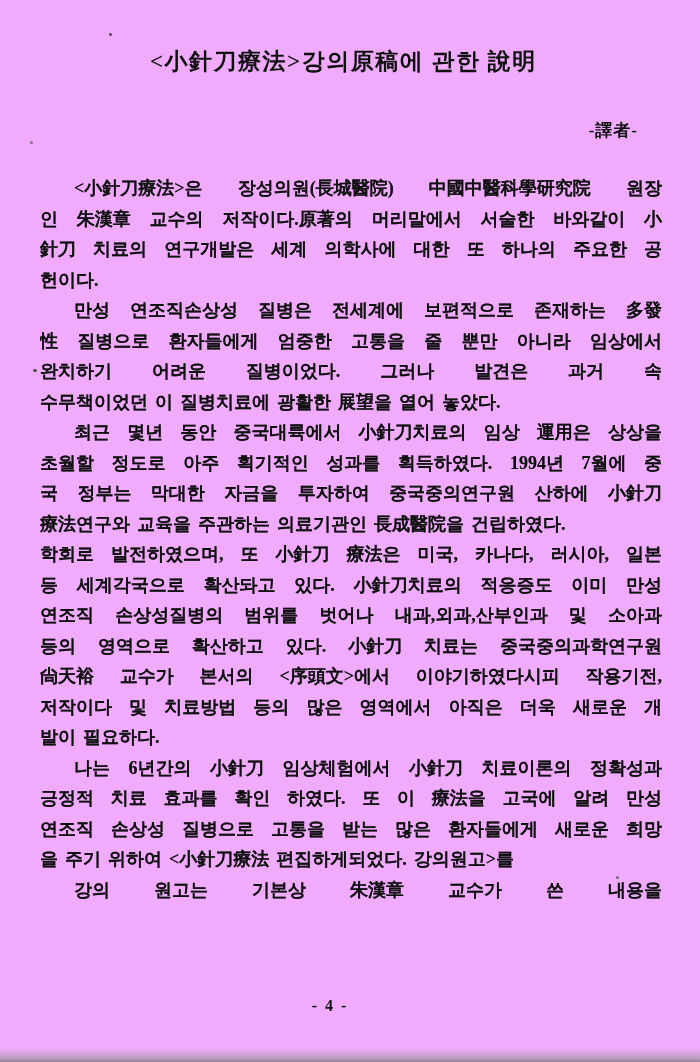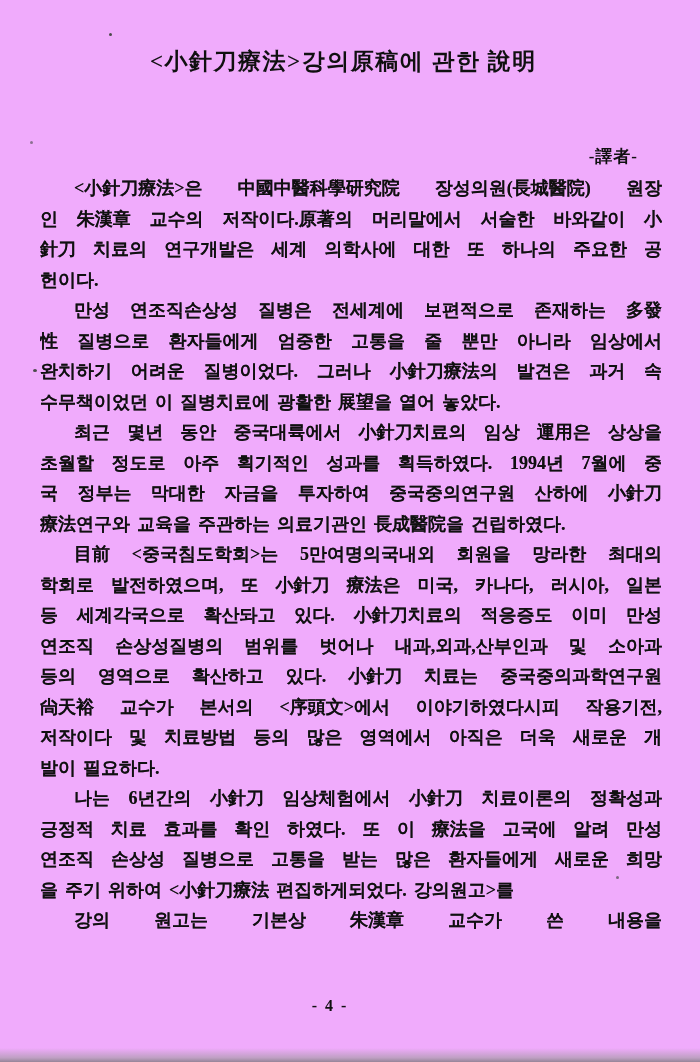--- a/index.html
+++ b/index.html
@@ -22,21 +22,20 @@
     font-weight:700;
     letter-spacing:1.5px;
     white-space:nowrap;
   }
   .byline{
     position:absolute;
     right:62px;top:119px;
     font-size:17px;
     font-weight:700;
     letter-spacing:1px;
-    margin-top:26px;
   }
   .doc-body{
     position:absolute;
     left:40px;top:173px;
     width:622px;
   }
   .line{
     display:flex;
     justify-content:space-between;
     align-items:center;
@@ -74,22 +73,22 @@
 
 <div class="page">
 
   <div class="title">&lt;小針刀療法&gt;강의原稿에 관한 說明</div>
 
   <div class="byline">-譯者-</div>
 
   <div class="doc-body">
       <div class="line indent">
         <span>&lt;小針刀療法&gt;은</span>
+        <span>장성의원(長城醫院)</span>
         <span>中國中醫科學研究院</span>
-        <span>장성의원(長城醫院)</span>
         <span>원장</span>
       </div>
       <div class="line">
         <span>인</span>
         <span>朱漢章</span>
         <span>교수의</span>
         <span>저작이다.原著의</span>
         <span>머리말에서</span>
         <span>서술한</span>
         <span>바와같이</span>
@@ -128,21 +127,20 @@
         <span>줄</span>
         <span>뿐만</span>
         <span>아니라</span>
         <span>임상에서</span>
       </div>
       <div class="line">
         <span>완치하기</span>
         <span>어려운</span>
         <span>질병이었다.</span>
         <span>그러나</span>
-        <span>小針刀療法의</span>
         <span>발견은</span>
         <span>과거</span>
         <span>속</span>
       </div>
       <div class="line endline">
         <span>수무책이었던</span>
         <span>이</span>
         <span>질병치료에</span>
         <span>광활한</span>
         <span>展望을</span>
@@ -180,28 +178,20 @@
         <span>산하에</span>
         <span>小針刀</span>
       </div>
       <div class="line endline">
         <span>療法연구와</span>
         <span>교육을</span>
         <span>주관하는</span>
         <span>의료기관인</span>
         <span>長成醫院을</span>
         <span>건립하였다.</span>
-      </div>
-      <div class="line indent">
-        <span>目前</span>
-        <span>&lt;중국침도학회&gt;는</span>
-        <span>5만여명의국내외</span>
-        <span>회원을</span>
-        <span>망라한</span>
-        <span>최대의</span>
       </div>
       <div class="line">
         <span>학회로</span>
         <span>발전하였으며,</span>
         <span>또</span>
         <span>小針刀</span>
         <span>療法은</span>
         <span>미국,</span>
         <span>카나다,</span>
         <span>러시아,</span>

